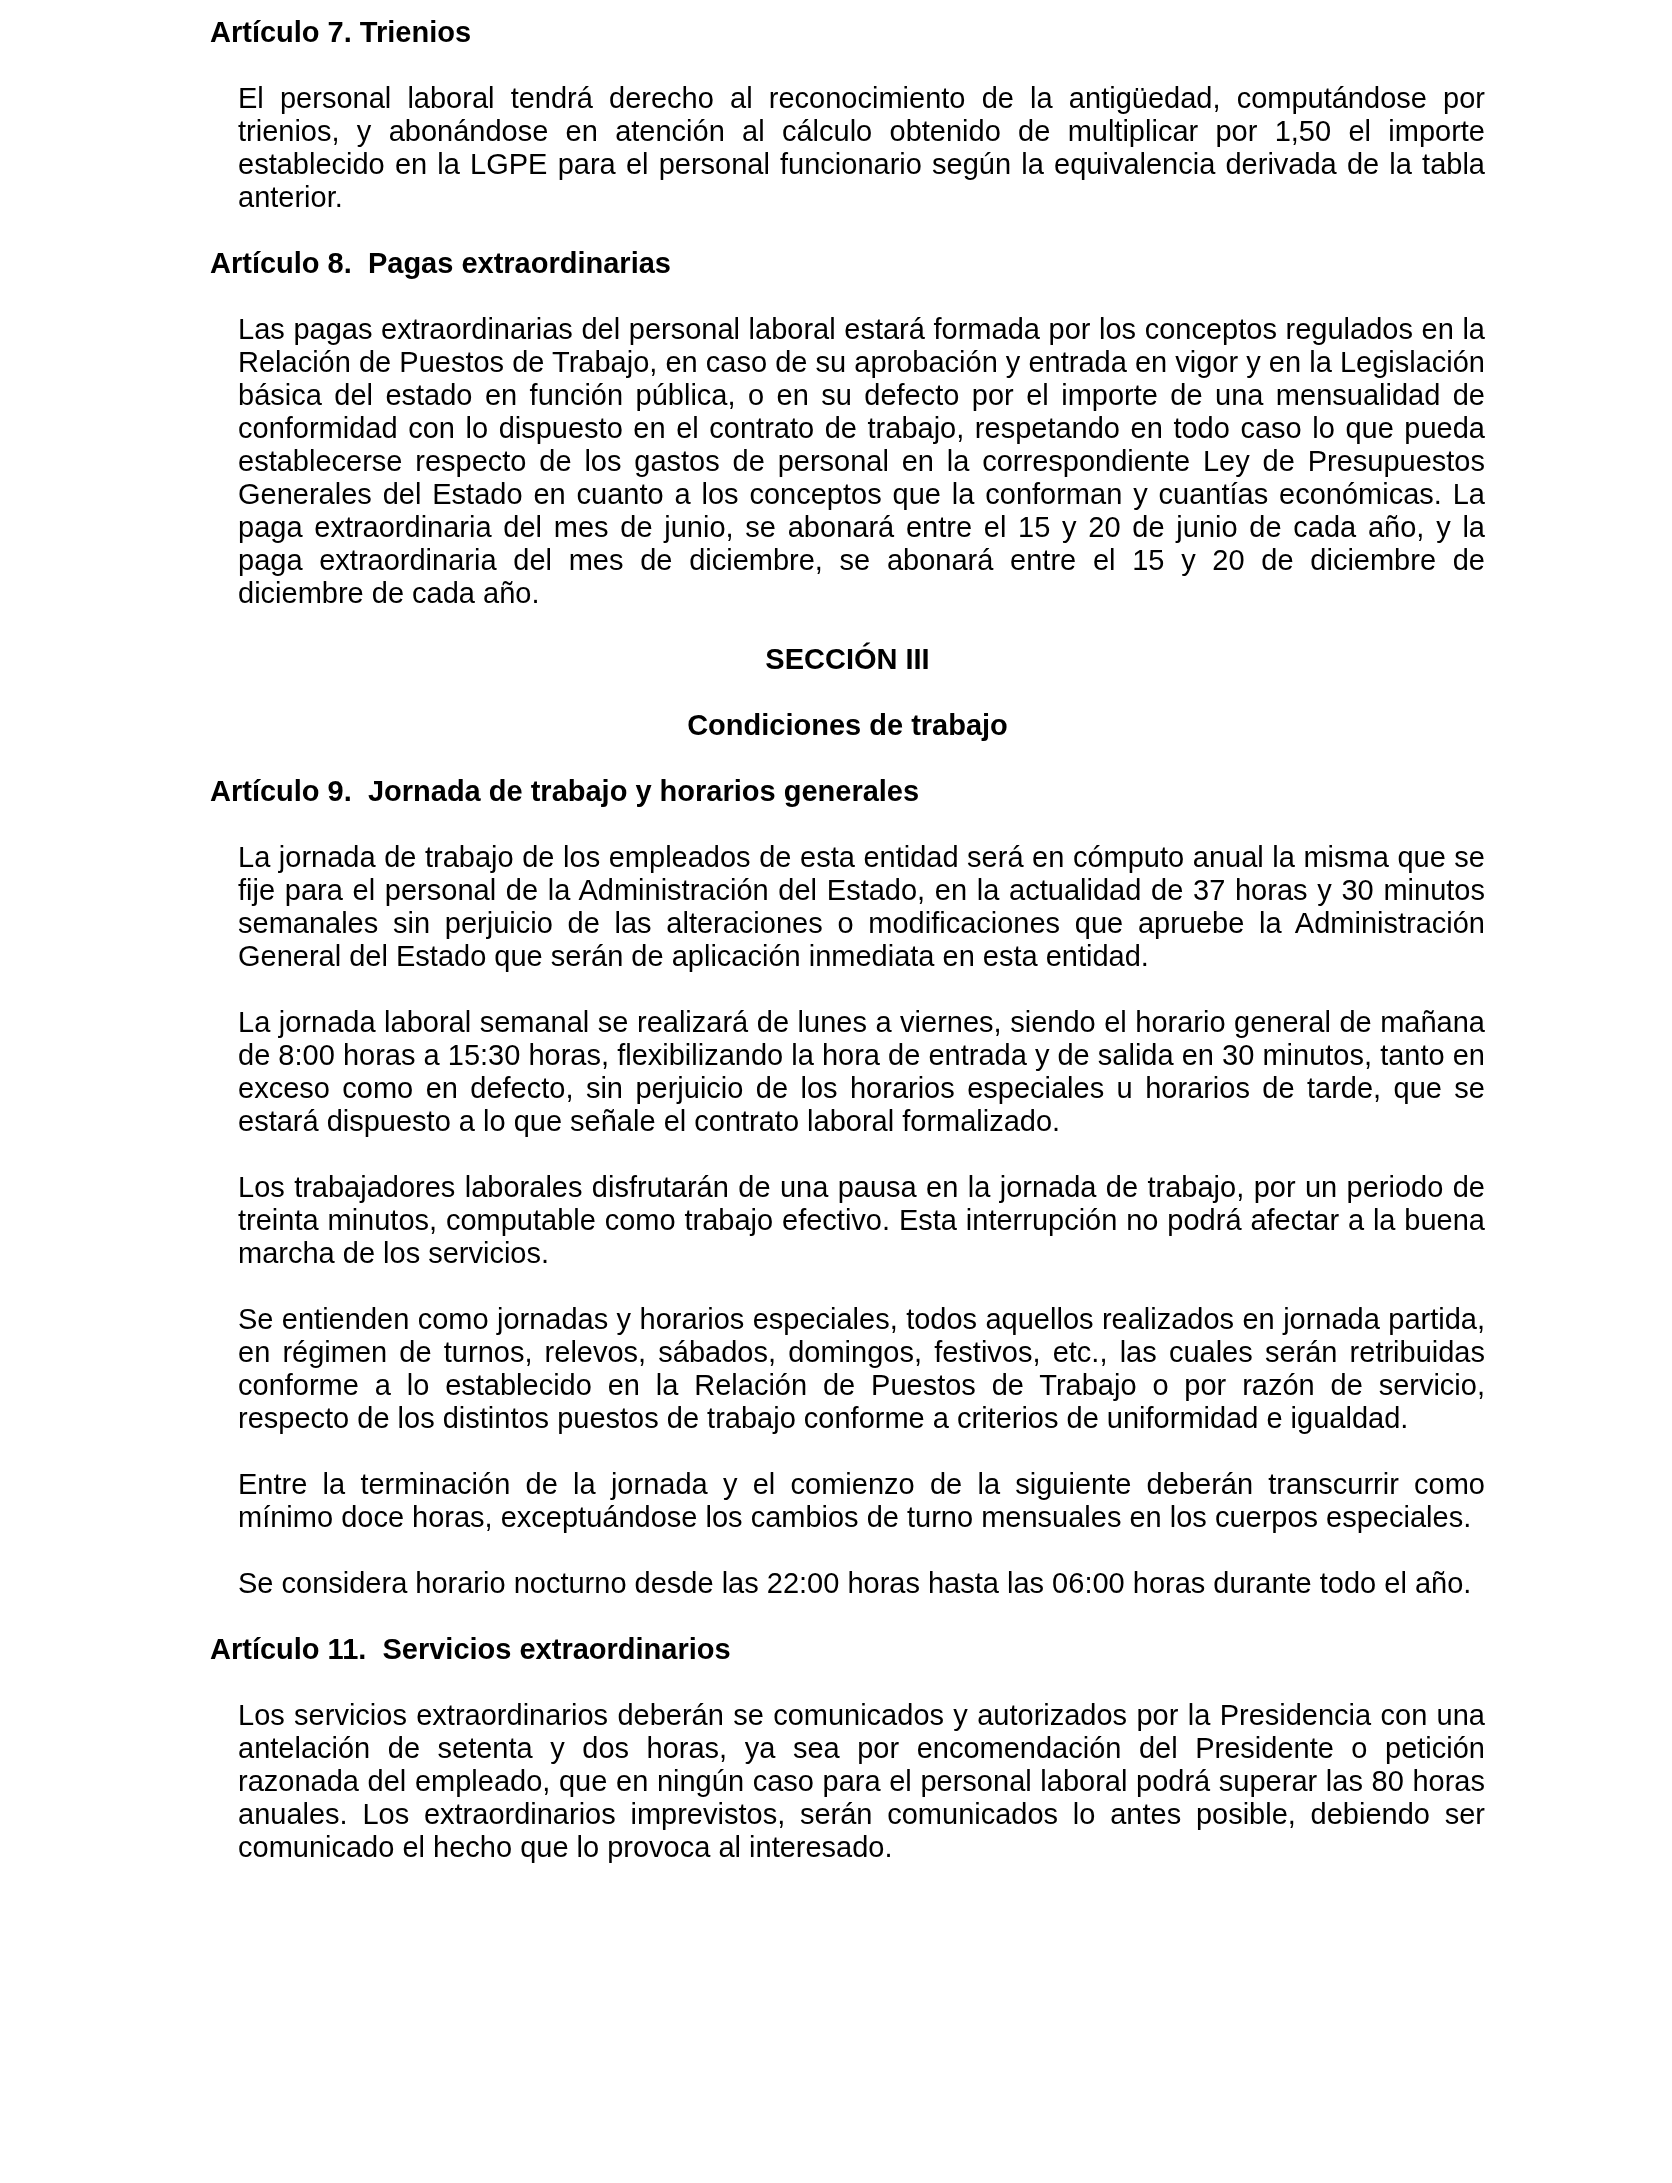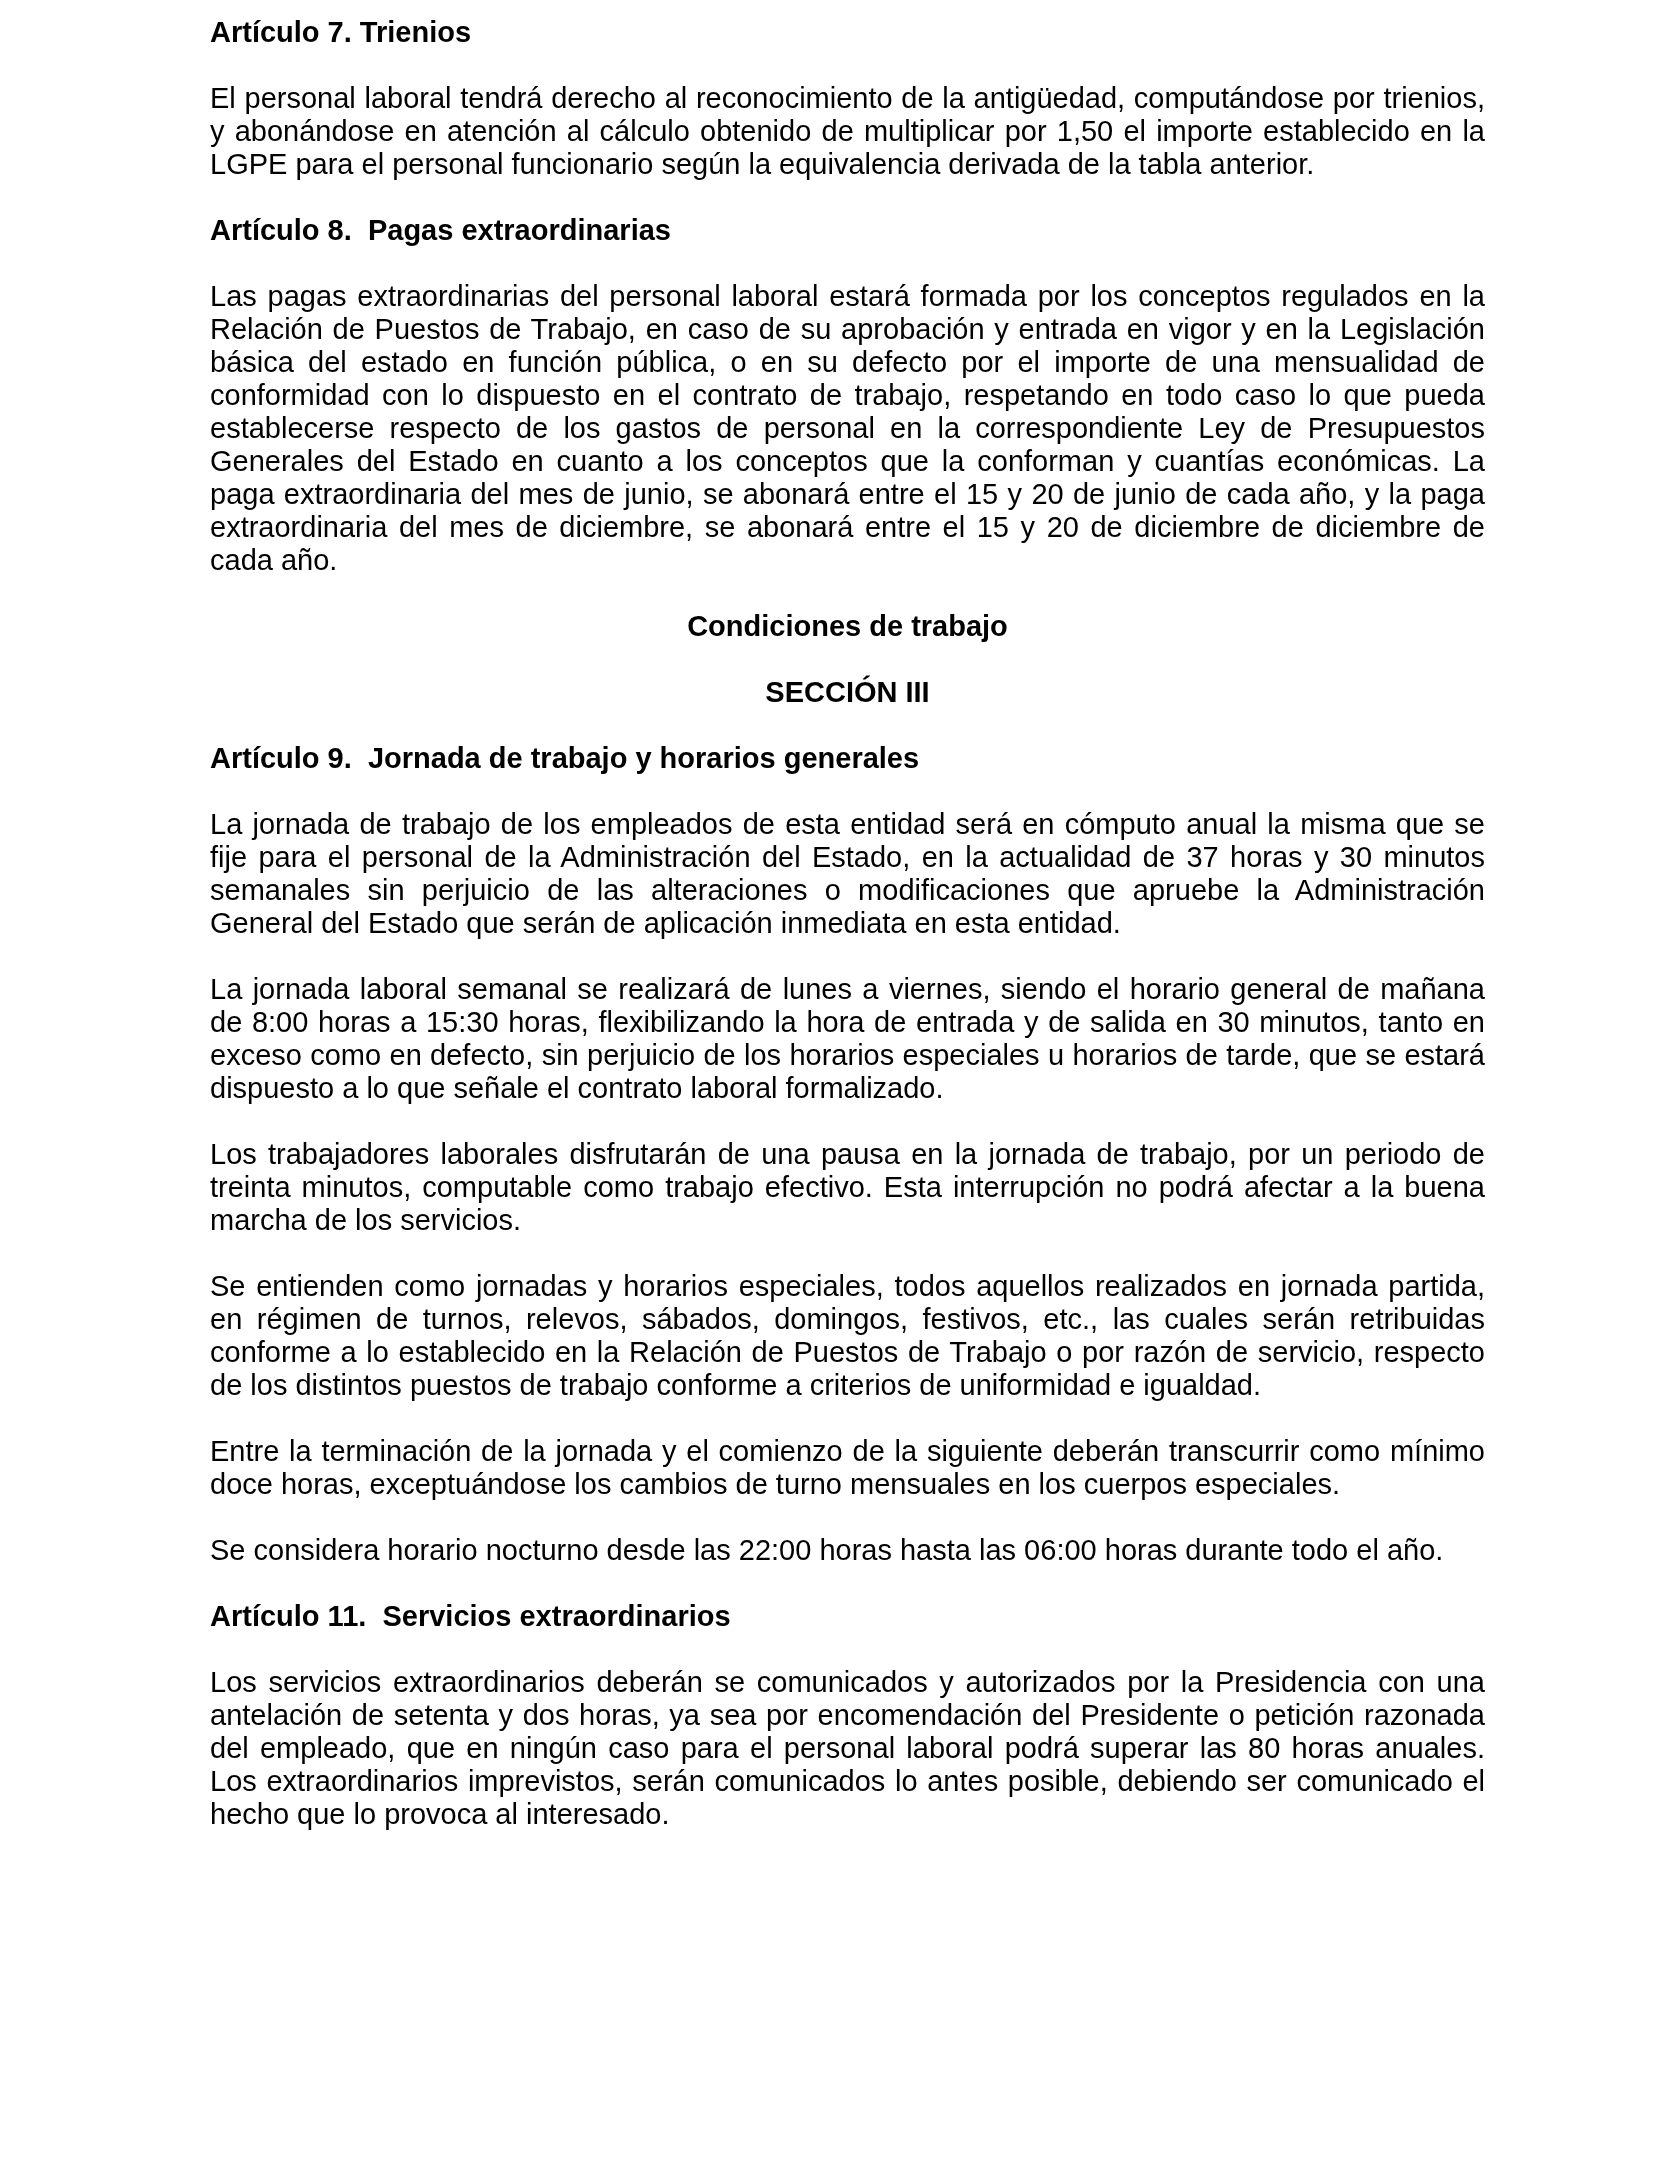--- a/index.html
+++ b/index.html
@@ -31,32 +31,33 @@
     white-space: pre-wrap; 
   }
   .center-heading {
     font-weight: 700;
     text-align: center;
     white-space: pre-wrap;
   }
   .para {
     text-align: justify;
     hyphens: none;
+    margin-left: 28px;
   }
 </style>
 </head>
 <body>
 
 <div class="page">
   <div class="block heading">Artículo 7. Trienios</div>
   <div class="block para">El personal laboral tendrá derecho al reconocimiento de la antigüedad, computándose por trienios, y abonándose en atención al cálculo obtenido de multiplicar por 1,50 el importe establecido en la LGPE para el personal funcionario según la equivalencia derivada de la tabla anterior.</div>
   <div class="block heading">Artículo 8.  Pagas extraordinarias</div>
   <div class="block para">Las pagas extraordinarias del personal laboral estará formada por los conceptos regulados en la Relación de Puestos de Trabajo, en caso de su aprobación y entrada en vigor y en la Legislación básica del estado en función pública, o en su defecto por el importe de una mensualidad de conformidad con lo dispuesto en el contrato de trabajo, respetando en todo caso lo que pueda establecerse respecto de los gastos de personal en la correspondiente Ley de Presupuestos Generales del Estado en cuanto a los conceptos que la conforman y cuantías económicas. La paga extraordinaria del mes de junio, se abonará entre el 15 y 20 de junio de cada año, y la paga extraordinaria del mes de diciembre, se abonará entre el 15 y 20 de diciembre de diciembre de cada año.</div>
+  <div class="block center-heading">SECCIÓN III</div>
   <div class="block center-heading">Condiciones de trabajo</div>
-  <div class="block center-heading">SECCIÓN III</div>
   <div class="block heading">Artículo 9.  Jornada de trabajo y horarios generales</div>
   <div class="block para">La jornada de trabajo de los empleados de esta entidad será en cómputo anual la misma que se fije para el personal de la Administración del Estado, en la actualidad de 37 horas y 30 minutos semanales sin perjuicio de las alteraciones o modificaciones que apruebe la Administración General del Estado que serán de aplicación inmediata en esta entidad.</div>
   <div class="block para">La jornada laboral semanal se realizará de lunes a viernes, siendo el horario general de mañana de 8:00 horas a 15:30 horas, flexibilizando la hora de entrada y de salida en 30 minutos, tanto en exceso como en defecto, sin perjuicio de los horarios especiales u horarios de tarde, que se estará dispuesto a lo que señale el contrato laboral formalizado.</div>
   <div class="block para">Los trabajadores laborales disfrutarán de una pausa en la jornada de trabajo, por un periodo de treinta minutos, computable como trabajo efectivo. Esta interrupción no podrá afectar a la buena marcha de los servicios.</div>
   <div class="block para">Se entienden como jornadas y horarios especiales, todos aquellos realizados en jornada partida, en régimen de turnos, relevos, sábados, domingos, festivos, etc., las cuales serán retribuidas conforme a lo establecido en la Relación de Puestos de Trabajo o por razón de servicio, respecto de los distintos puestos de trabajo conforme a criterios de uniformidad e igualdad.</div>
   <div class="block para">Entre la terminación de la jornada y el comienzo de la siguiente deberán transcurrir como mínimo doce horas, exceptuándose los cambios de turno mensuales en los cuerpos especiales.</div>
   <div class="block para">Se considera horario nocturno desde las 22:00 horas hasta las 06:00 horas durante todo el año.</div>
   <div class="block heading">Artículo 11.  Servicios extraordinarios</div>
   <div class="block para">Los servicios extraordinarios deberán se comunicados y autorizados por la Presidencia con una antelación de setenta y dos horas, ya sea por encomendación del Presidente o petición razonada del empleado, que en ningún caso para el personal laboral podrá superar las 80 horas anuales. Los extraordinarios imprevistos, serán comunicados lo antes posible, debiendo ser comunicado el hecho que lo provoca al interesado.</div>
 </div>

